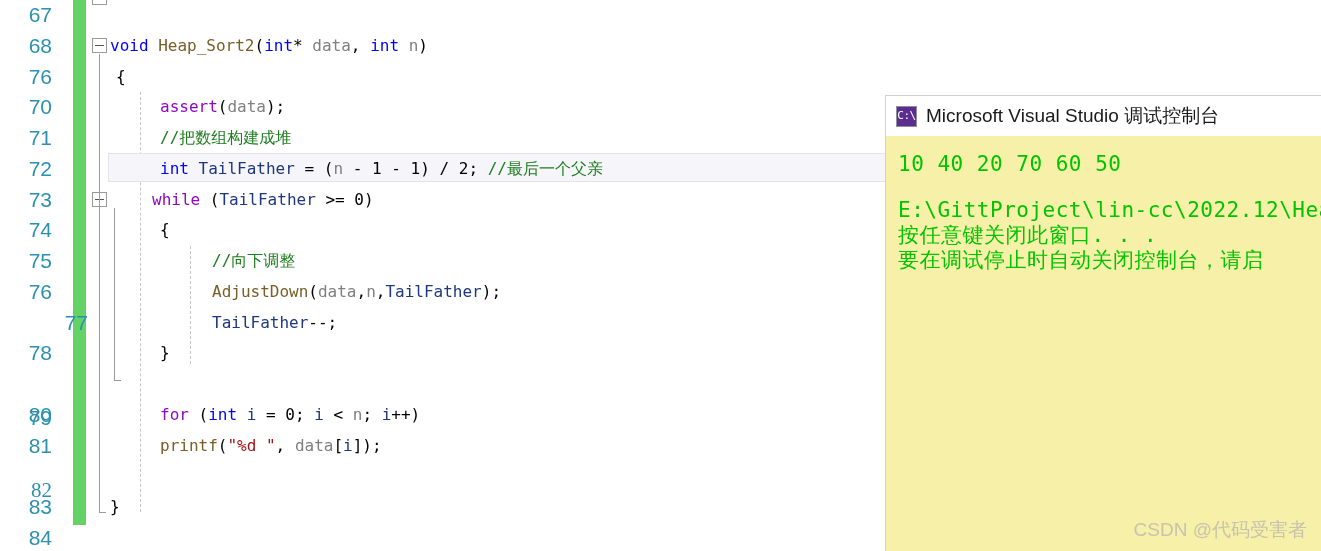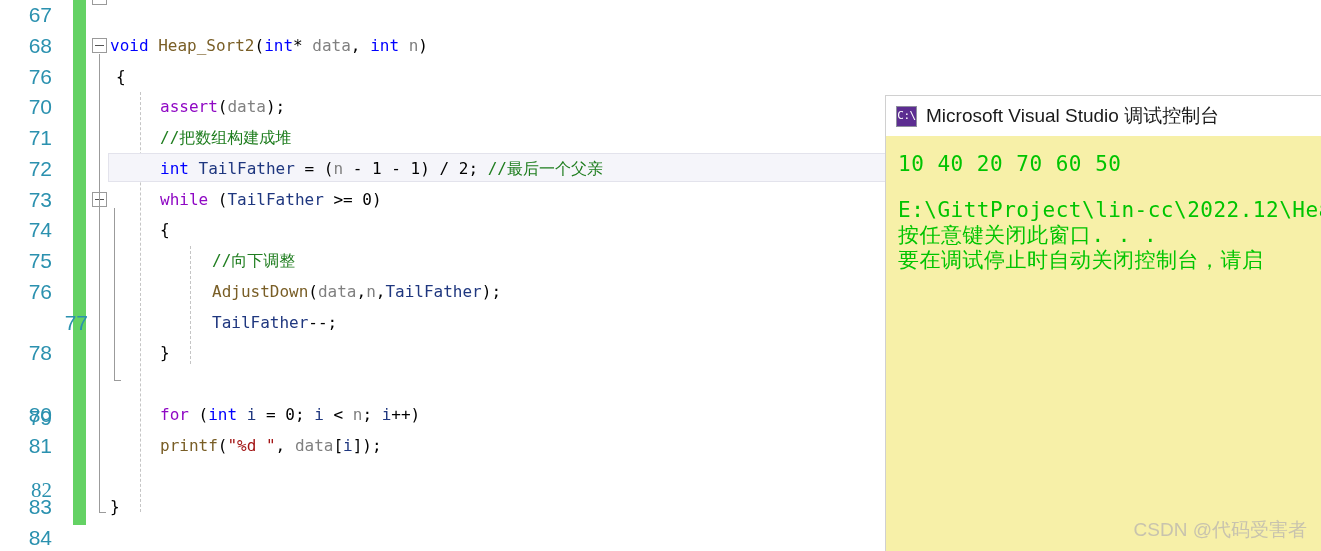--- a/index.html
+++ b/index.html
@@ -236,21 +236,21 @@
     <div class="codetext" style="top:31px; left:110px;"><span class="kw">void</span> <span class="fn">Heap_Sort2</span><span class="punct">(</span><span class="kw">int</span><span class="punct">*</span> <span class="param">data</span><span class="punct">,</span> <span class="kw">int</span> <span class="param">n</span><span class="punct">)</span></div>
 
     <div class="codetext" style="top:62px; left:116px;"><span class="punct">{</span></div>
 
     <div class="codetext" style="top:92px; left:160px;"><span class="pre">assert</span><span class="punct">(</span><span class="param">data</span><span class="punct">);</span></div>
 
     <div class="codetext cmt" style="top:123px; left:160px;"><span class="cmt">//把数组构建成堆</span></div>
 
     <div class="codetext" style="top:154px; left:160px;"><span class="kw">int</span> <span class="ident">TailFather</span> <span class="punct">=</span> <span class="punct">(</span><span class="param">n</span> <span class="punct">-</span> <span class="num">1</span> <span class="punct">-</span> <span class="num">1</span><span class="punct">)</span> <span class="punct">/</span> <span class="num">2</span><span class="punct">;</span> <span class="cmt">//最后一个父亲</span></div>
 
-    <div class="codetext" style="top:185px; left:160px;"><span class="kwctl">while</span> <span class="punct">(</span><span class="ident">TailFather</span> <span class="punct">&gt;=</span> <span class="num">0</span><span class="punct">)</span></div>
+    <div class="codetext" style="top:185px; left:152px;"><span class="kwctl">while</span> <span class="punct">(</span><span class="ident">TailFather</span> <span class="punct">&gt;=</span> <span class="num">0</span><span class="punct">)</span></div>
 
     <div class="codetext" style="top:215px; left:160px;"><span class="punct">{</span></div>
 
     <div class="codetext" style="top:246px; left:212px;"><span class="cmt">//向下调整</span></div>
 
     <div class="codetext" style="top:277px; left:212px;"><span class="fn">AdjustDown</span><span class="punct">(</span><span class="param">data</span><span class="punct">,</span><span class="param">n</span><span class="punct">,</span><span class="ident">TailFather</span><span class="punct">);</span></div>
 
     <div class="codetext" style="top:308px; left:212px;"><span class="ident">TailFather</span><span class="punct">--;</span></div>
 
     <div class="codetext" style="top:338px; left:160px;"><span class="punct">}</span></div>

